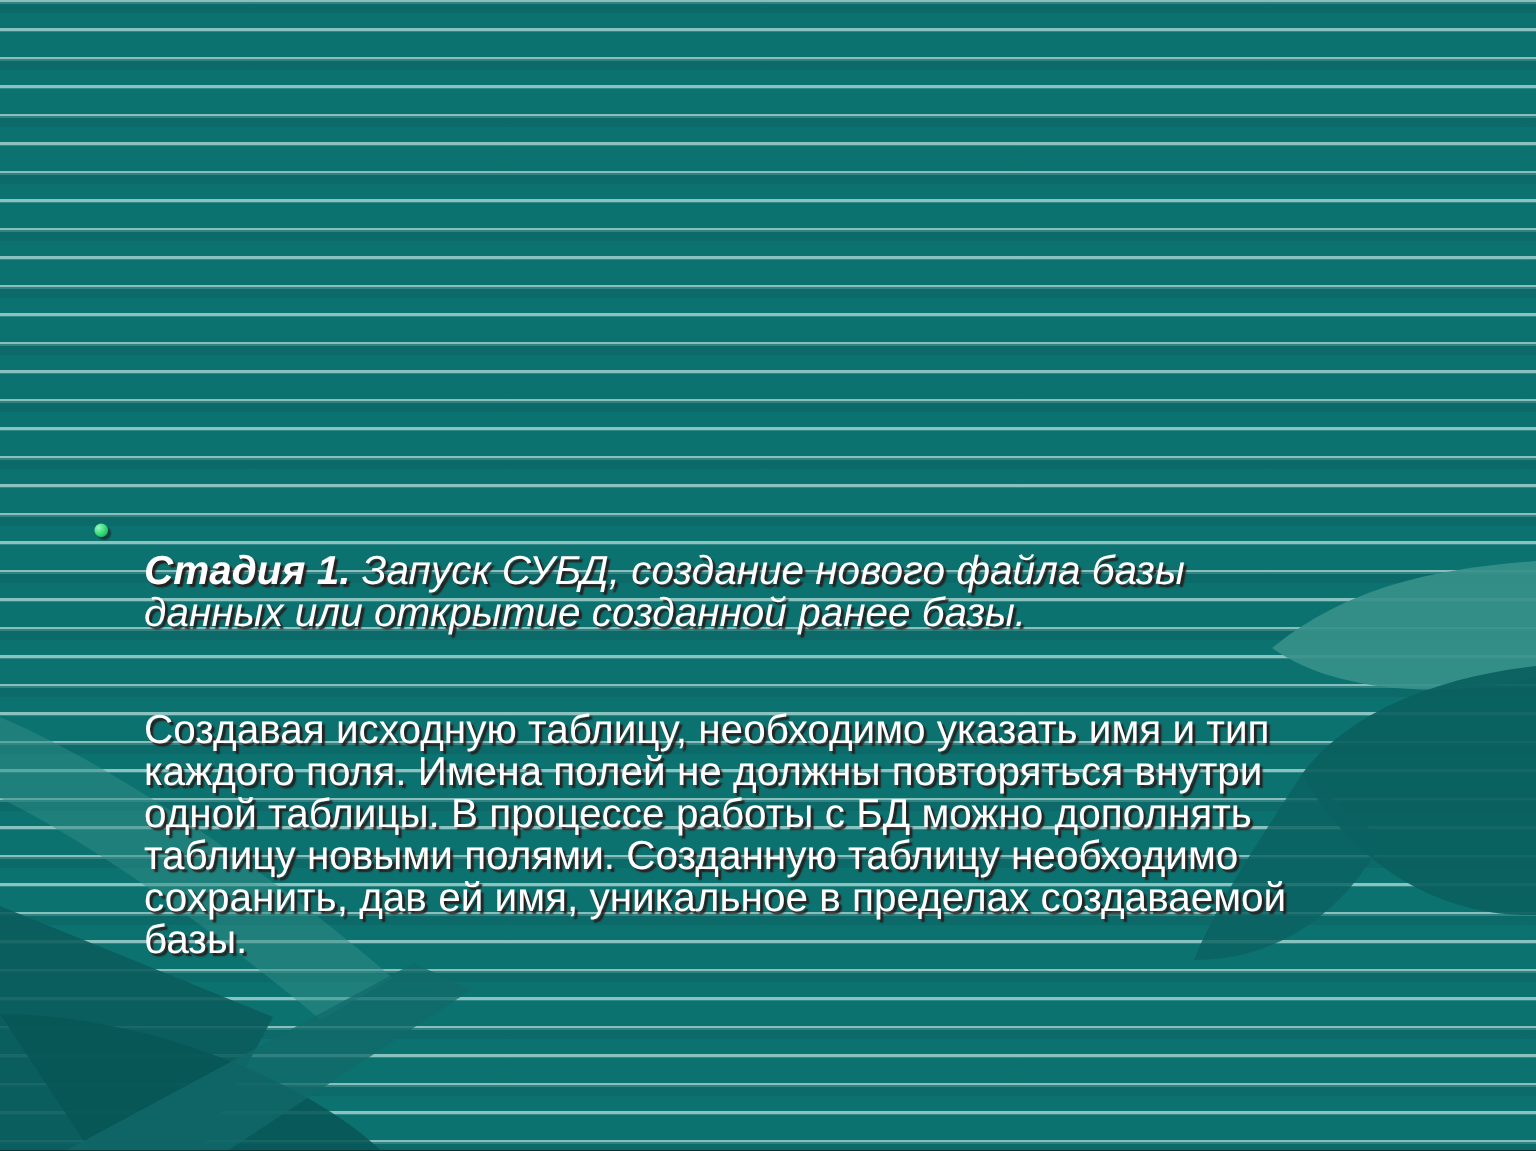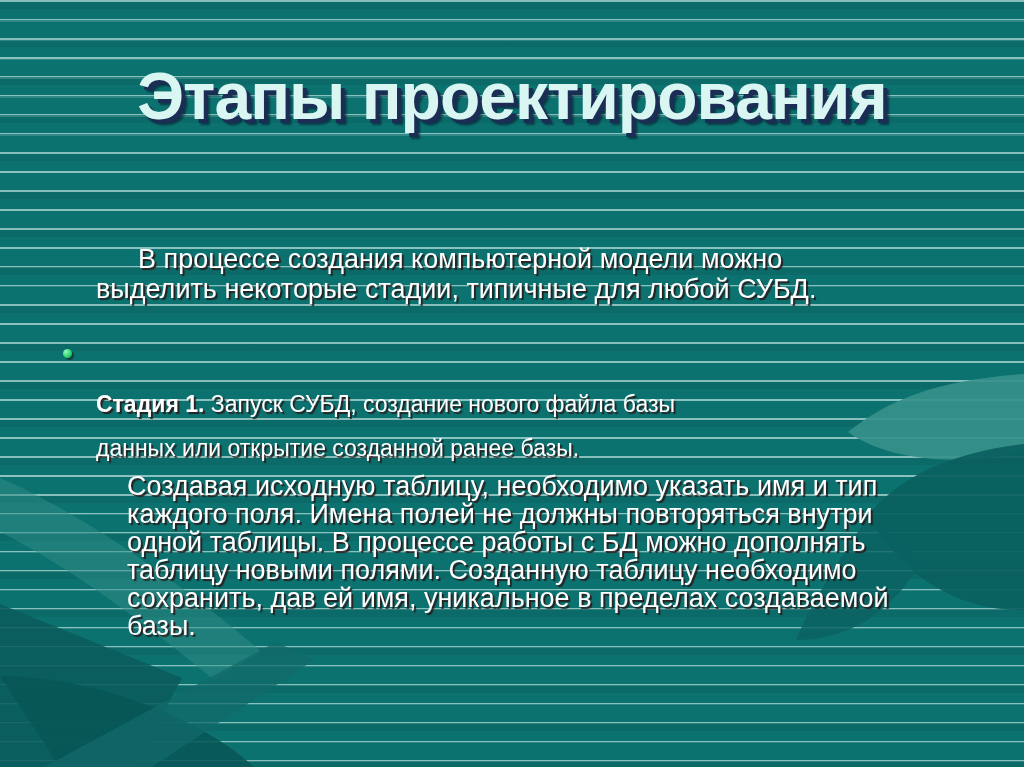--- a/index.html
+++ b/index.html
@@ -51,41 +51,41 @@
   }
   .bullets{
     position:absolute;
     top:338px;left:96px;width:860px;
     margin:0;padding:0;
     list-style:none;
   }
   .bullets li{
     position:relative;
     color:#ffffff;
-    font-size:23px;
-    line-height:44px;
+    font-size:27px;
+    line-height:28px;
     white-space:pre-line;
     text-shadow:2px 2px 1px rgba(42,22,22,0.88);
     text-indent:70px;
     margin-bottom:8px;
+    font-style:italic;
   }
   .bullets .bold{font-weight:700;}
   .dot{
     position:absolute;
     left:-33px;top:11px;
     width:9px;height:9px;
     border-radius:50%;
     background:radial-gradient(circle at 30% 30%, #96f8c0 0%, #2fd873 55%, #17984c 100%);
     box-shadow:2px 2px 1px rgba(20,30,30,0.6);
     text-indent:0;
   }
   .bodytext{
     top:472px;left:96px;width:860px;
     line-height:28px;
-    margin-left:31px;
   }
 </style>
 </head>
 <body>
 
 <div class="slide">
 
   <svg class="bg-art" viewBox="0 0 1024 767" preserveAspectRatio="none" aria-hidden="true">
 
     <path d="M0,478 C80,512 180,582 262,652 L214,680 C132,612 60,562 0,532 Z" fill="#2f8b86" opacity="0.50"></path>
@@ -93,25 +93,22 @@
     <path d="M0,604 L182,678 L134,767 L0,767 Z" fill="#0a5c5b" opacity="0.88"></path>
     <path d="M0,676 C92,676 202,718 254,767 L60,767 Z" fill="#085756" opacity="0.88"></path>
     <path d="M44,767 L276,642 L314,660 L152,767 Z" fill="#11696a" opacity="0.75"></path>
 
     <path d="M848,432 C890,398 940,380 1024,374 L1024,452 C950,468 884,458 848,432 Z" fill="#37908a" opacity="0.92"></path>
 
     <path d="M1024,444 C952,452 896,478 868,516 C900,574 958,612 1024,610 Z" fill="#0a5f5e" opacity="0.92"></path>
     <path d="M868,516 C840,560 812,600 796,640 C860,640 900,600 922,560 Z" fill="#0b6261" opacity="0.82"></path>
   </svg>
 
-  <h1 class="title">Этапы проектирования</h1>
 
 
-  <p class="txt intro">В процессе создания компьютерной модели можно
-выделить некоторые стадии, типичные для любой СУБД.</p>
 
   <ul class="bullets">
     <li>
       <span class="dot"></span><span class="bold">Стадия 1.</span><span> Запуск СУБД, создание нового файла базы
 данных или открытие созданной ранее базы.</span>
     </li>
   </ul>
 
   <p class="txt bodytext">Создавая исходную таблицу, необходимо указать имя и тип
 каждого поля. Имена полей не должны повторяться внутри

